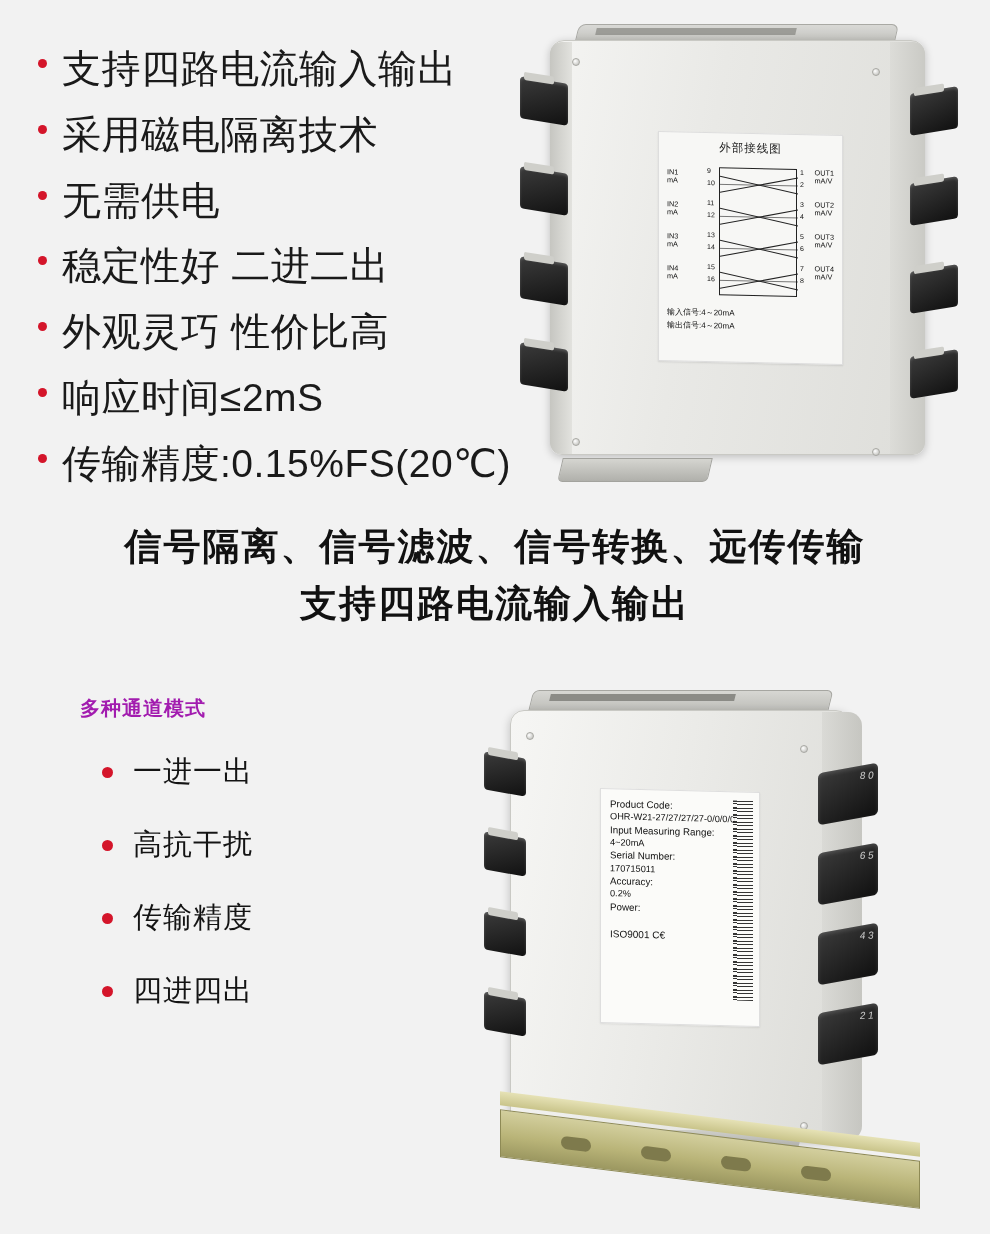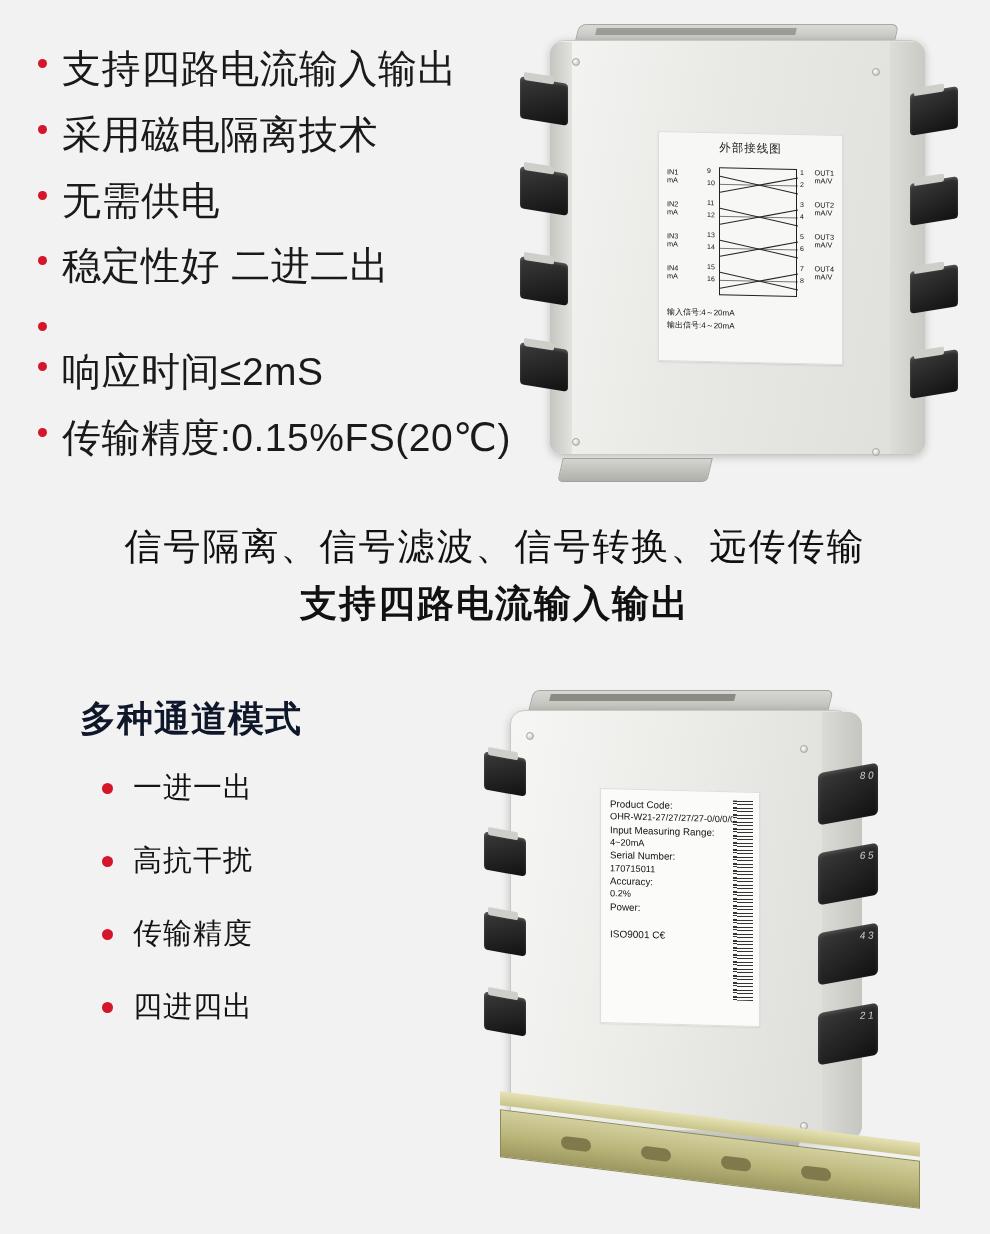--- a/index.html
+++ b/index.html
@@ -186,42 +186,42 @@
     position: absolute;
     left: 0;
     top: 518px;
     width: 990px;
     text-align: center;
     color: #111;
   }
   .headline .l1 {
     font-size: 37px;
     letter-spacing: 2px;
-    font-weight: normal;
+    font-weight: bold;
     line-height: 1.55;
   }
   .headline .l2 {
     font-size: 37px;
     letter-spacing: 2px;
     font-weight: bold;
     line-height: 1.55;
   }
 
   
   .modes {
     position: absolute;
     left: 80px;
     top: 695px;
     width: 380px;
   }
   .modes-title {
-    font-size: 36px;
+    font-size: 20px;
     font-weight: bold;
-    color: #0f172a;
-    margin-bottom: 24px;
+    color: #a21caf;
+    margin-bottom: 30px;
     letter-spacing: 1px;
   }
   .mode-item {
     display: flex;
     align-items: center;
     margin-bottom: 33px;
     padding-left: 22px;
   }
   .mode-dot {
     width: 11px;
@@ -387,20 +387,21 @@
   <div class="feat-item">
     <span class="feat-dot"></span>
     <span class="feat-text">无需供电</span>
   </div>
   <div class="feat-item">
     <span class="feat-dot"></span>
     <span class="feat-text">稳定性好 二进二出</span>
   </div>
   <div class="feat-item">
     <span class="feat-dot"></span>
+    <span class="feat-text">外观灵巧 性价比高</span>
   </div>
   <div class="feat-item">
     <span class="feat-dot"></span>
     <span class="feat-text">响应时间≤2mS</span>
   </div>
   <div class="feat-item">
     <span class="feat-dot"></span>
     <span class="feat-text">传输精度:0.15%FS(20℃)</span>
   </div>
 </div>

